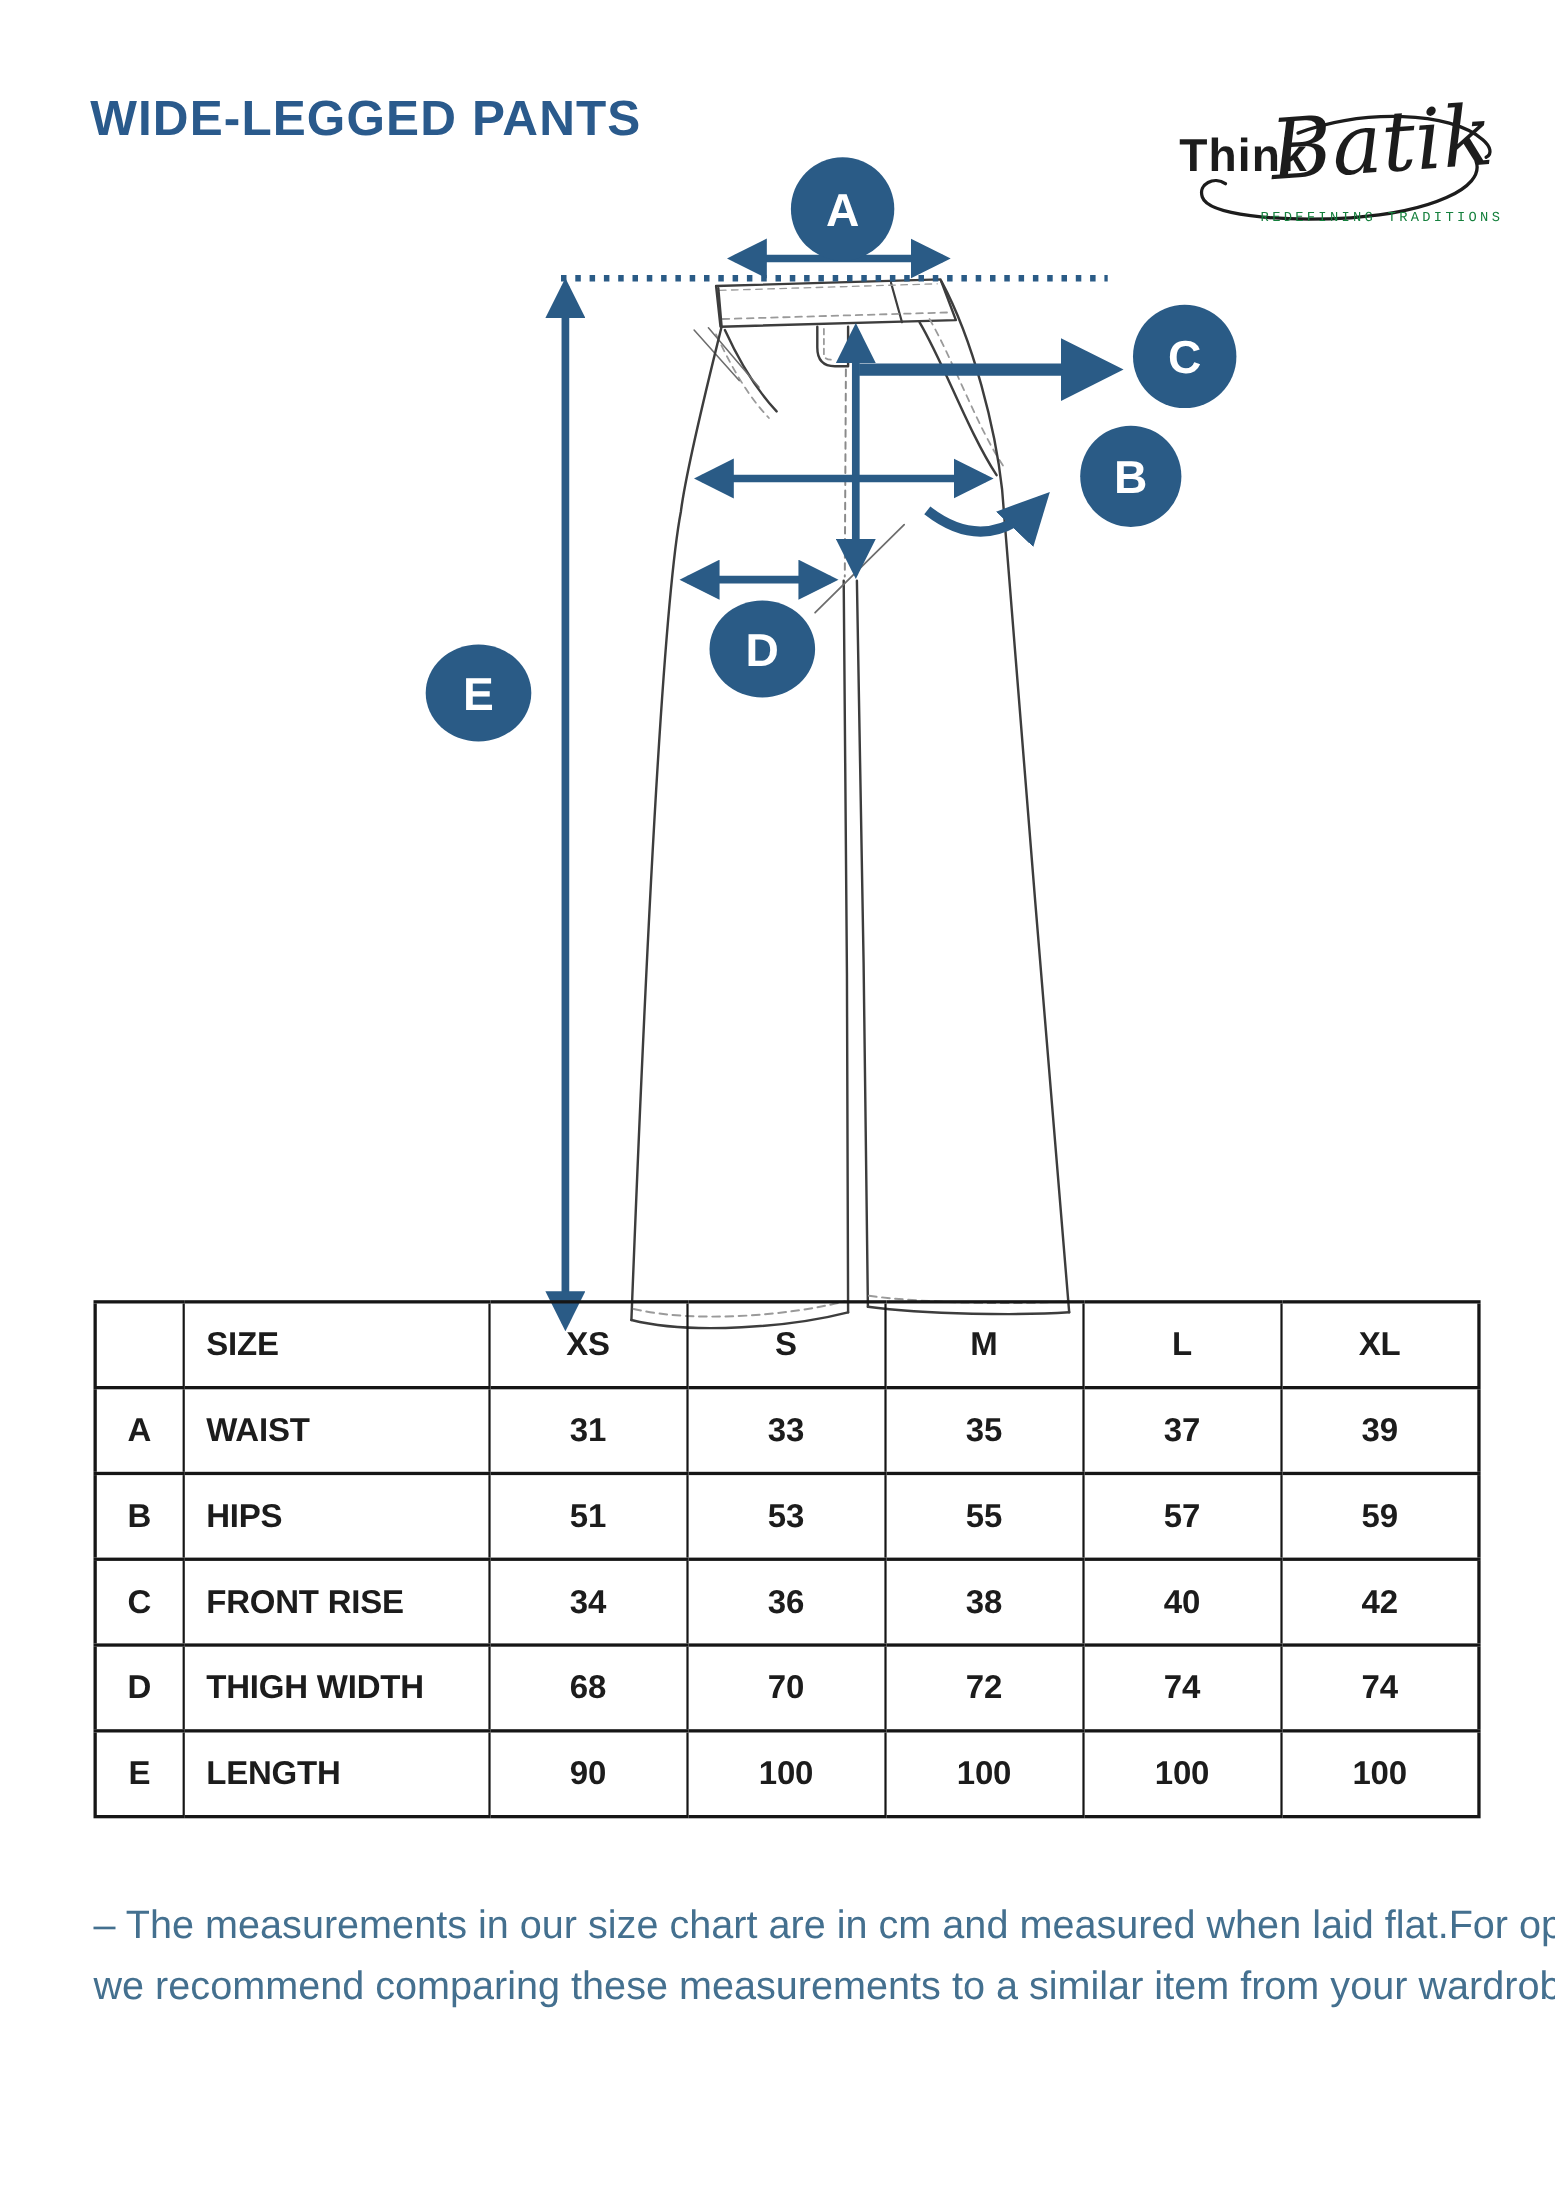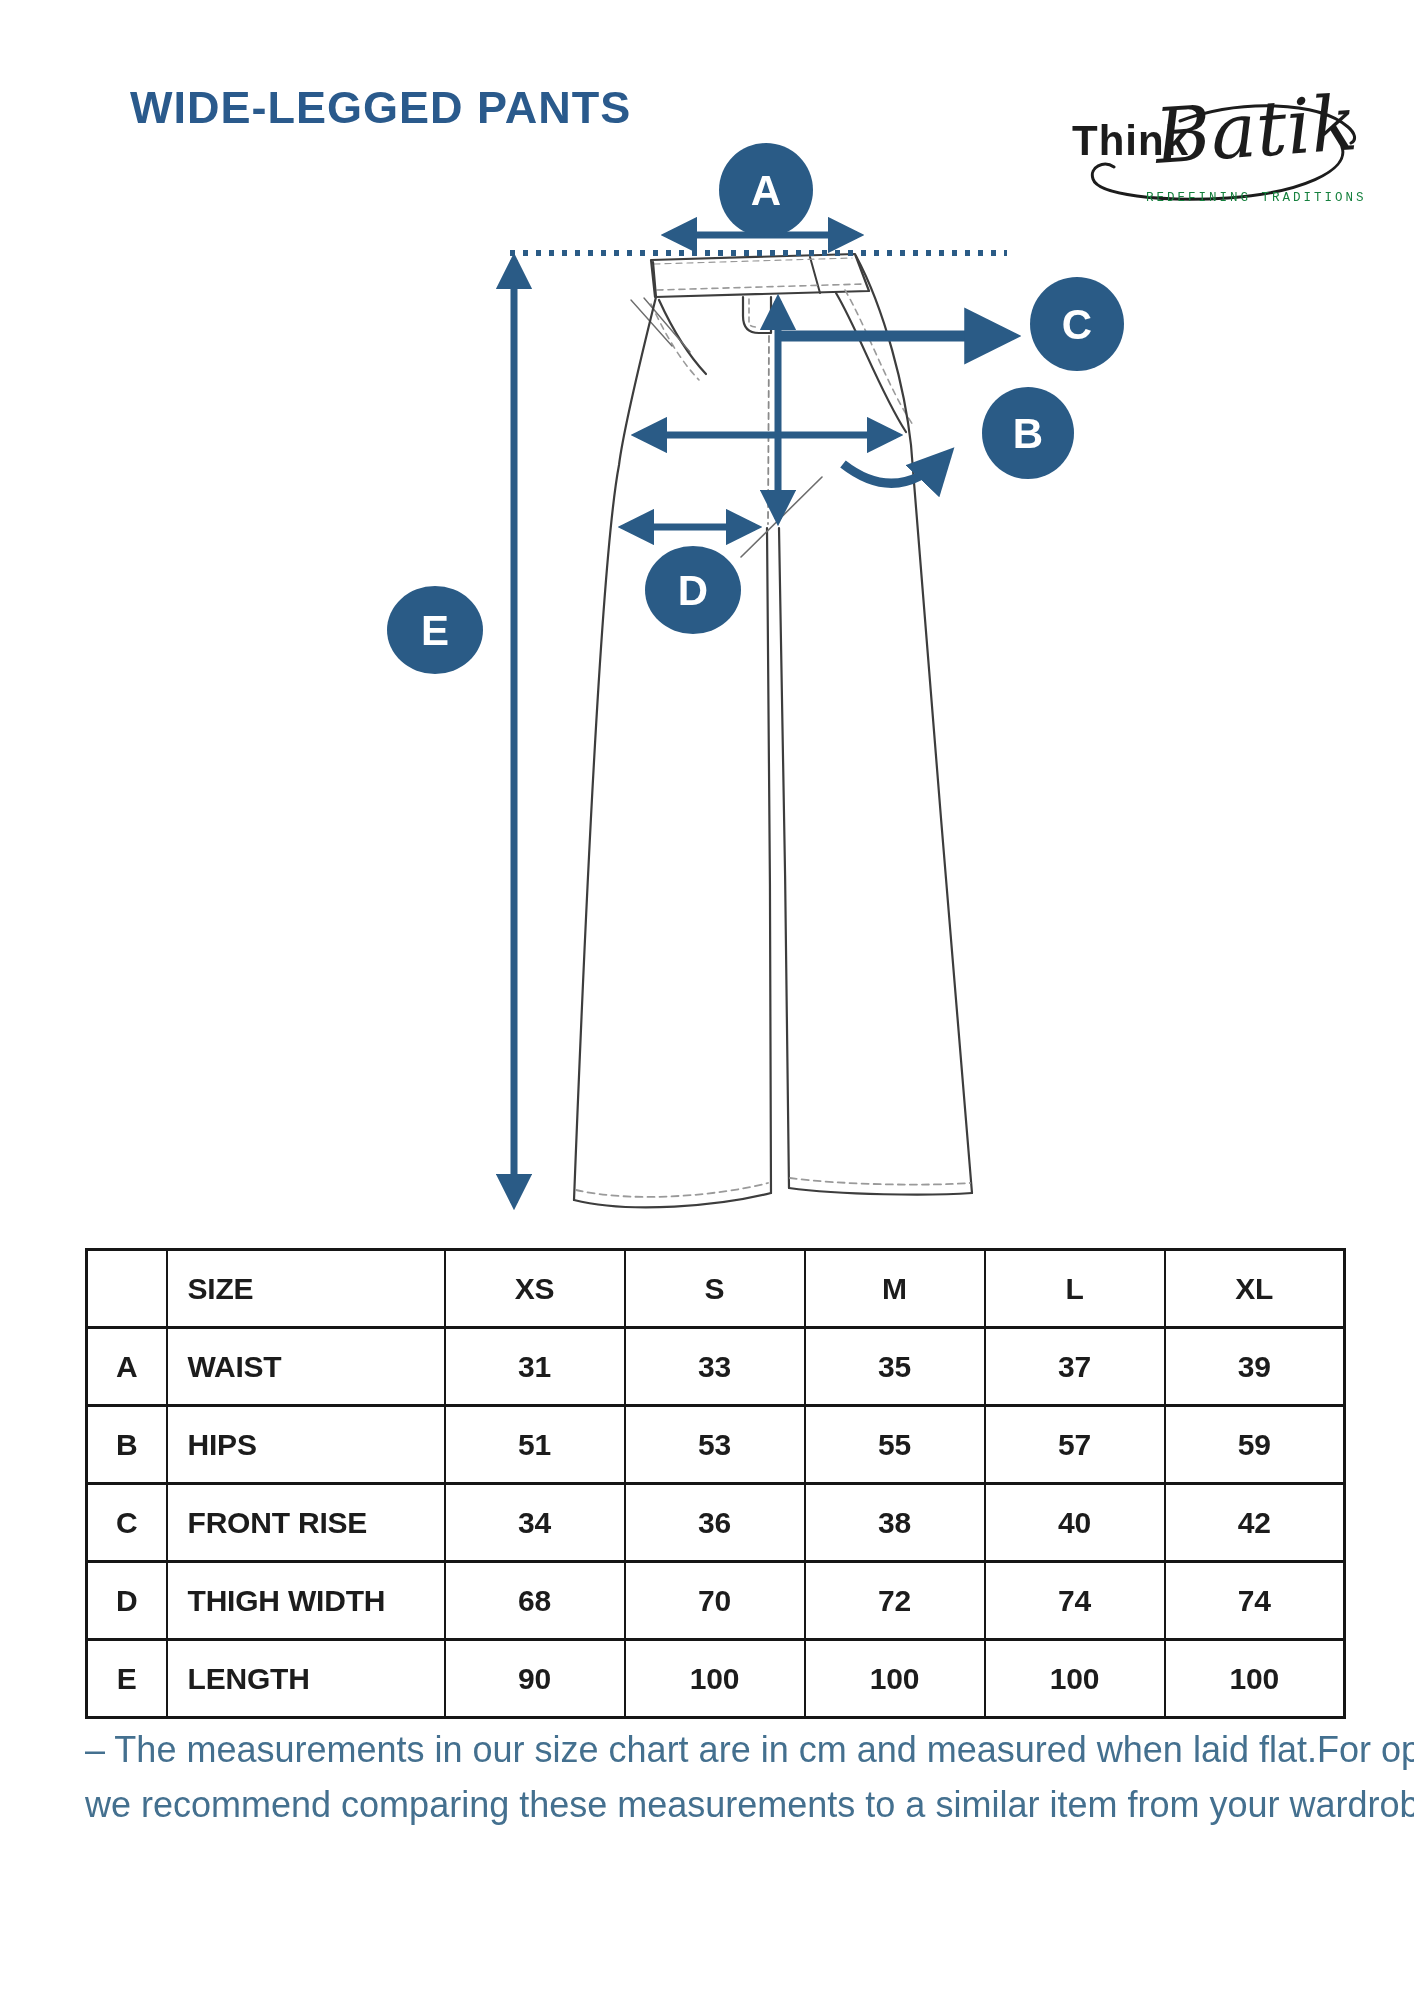--- a/index.html
+++ b/index.html
@@ -2,36 +2,35 @@
 <html><head>
 <meta charset="utf-8">
 <style>
   html,body{margin:0;padding:0;background:#ffffff;}
   body{width:1414px;height:2000px;position:relative;font-family:"Liberation Sans",sans-serif;overflow:hidden;}
 
   .page-title{
     position:absolute;left:82px;top:82px;
     font-size:45px;font-weight:900;letter-spacing:1px;
     color:#2a5a8c;
-    margin-left:48px;
   }
 
   
   .logo{position:absolute;left:1060px;top:95px;width:310px;height:120px;}
   .logo-think{position:absolute;left:12px;top:22px;font-size:42px;font-weight:700;color:#1c1c1c;letter-spacing:1px;}
   .logo-batik{position:absolute;left:95px;top:-10px;font-size:76px;font-style:italic;font-family:"DejaVu Serif",serif;color:#1c1c1c;transform:rotate(-4deg);}
   .logo-tagline{position:absolute;left:86px;top:96px;font-size:12.5px;letter-spacing:3px;color:#15803d;font-family:"Liberation Mono",monospace;white-space:nowrap;}
   .logo-swash{position:absolute;left:0;top:0;}
 
   
   .diagram-svg{position:absolute;left:0;top:0;}
 
   
   .size-table{
-    position:absolute;left:85px;top:1248px;
+    position:absolute;left:85px;top:1182px;
     border-collapse:collapse;table-layout:fixed;
     width:1258px;height:440px;
     color:#1c1c1c;
   }
   .size-table td{
     border:2px solid #161616;
     border-top-width:3px;border-bottom-width:3px;
     font-size:30px;font-weight:700;letter-spacing:-0.2px;
     text-align:center;vertical-align:middle;
     height:73px;overflow:hidden;

